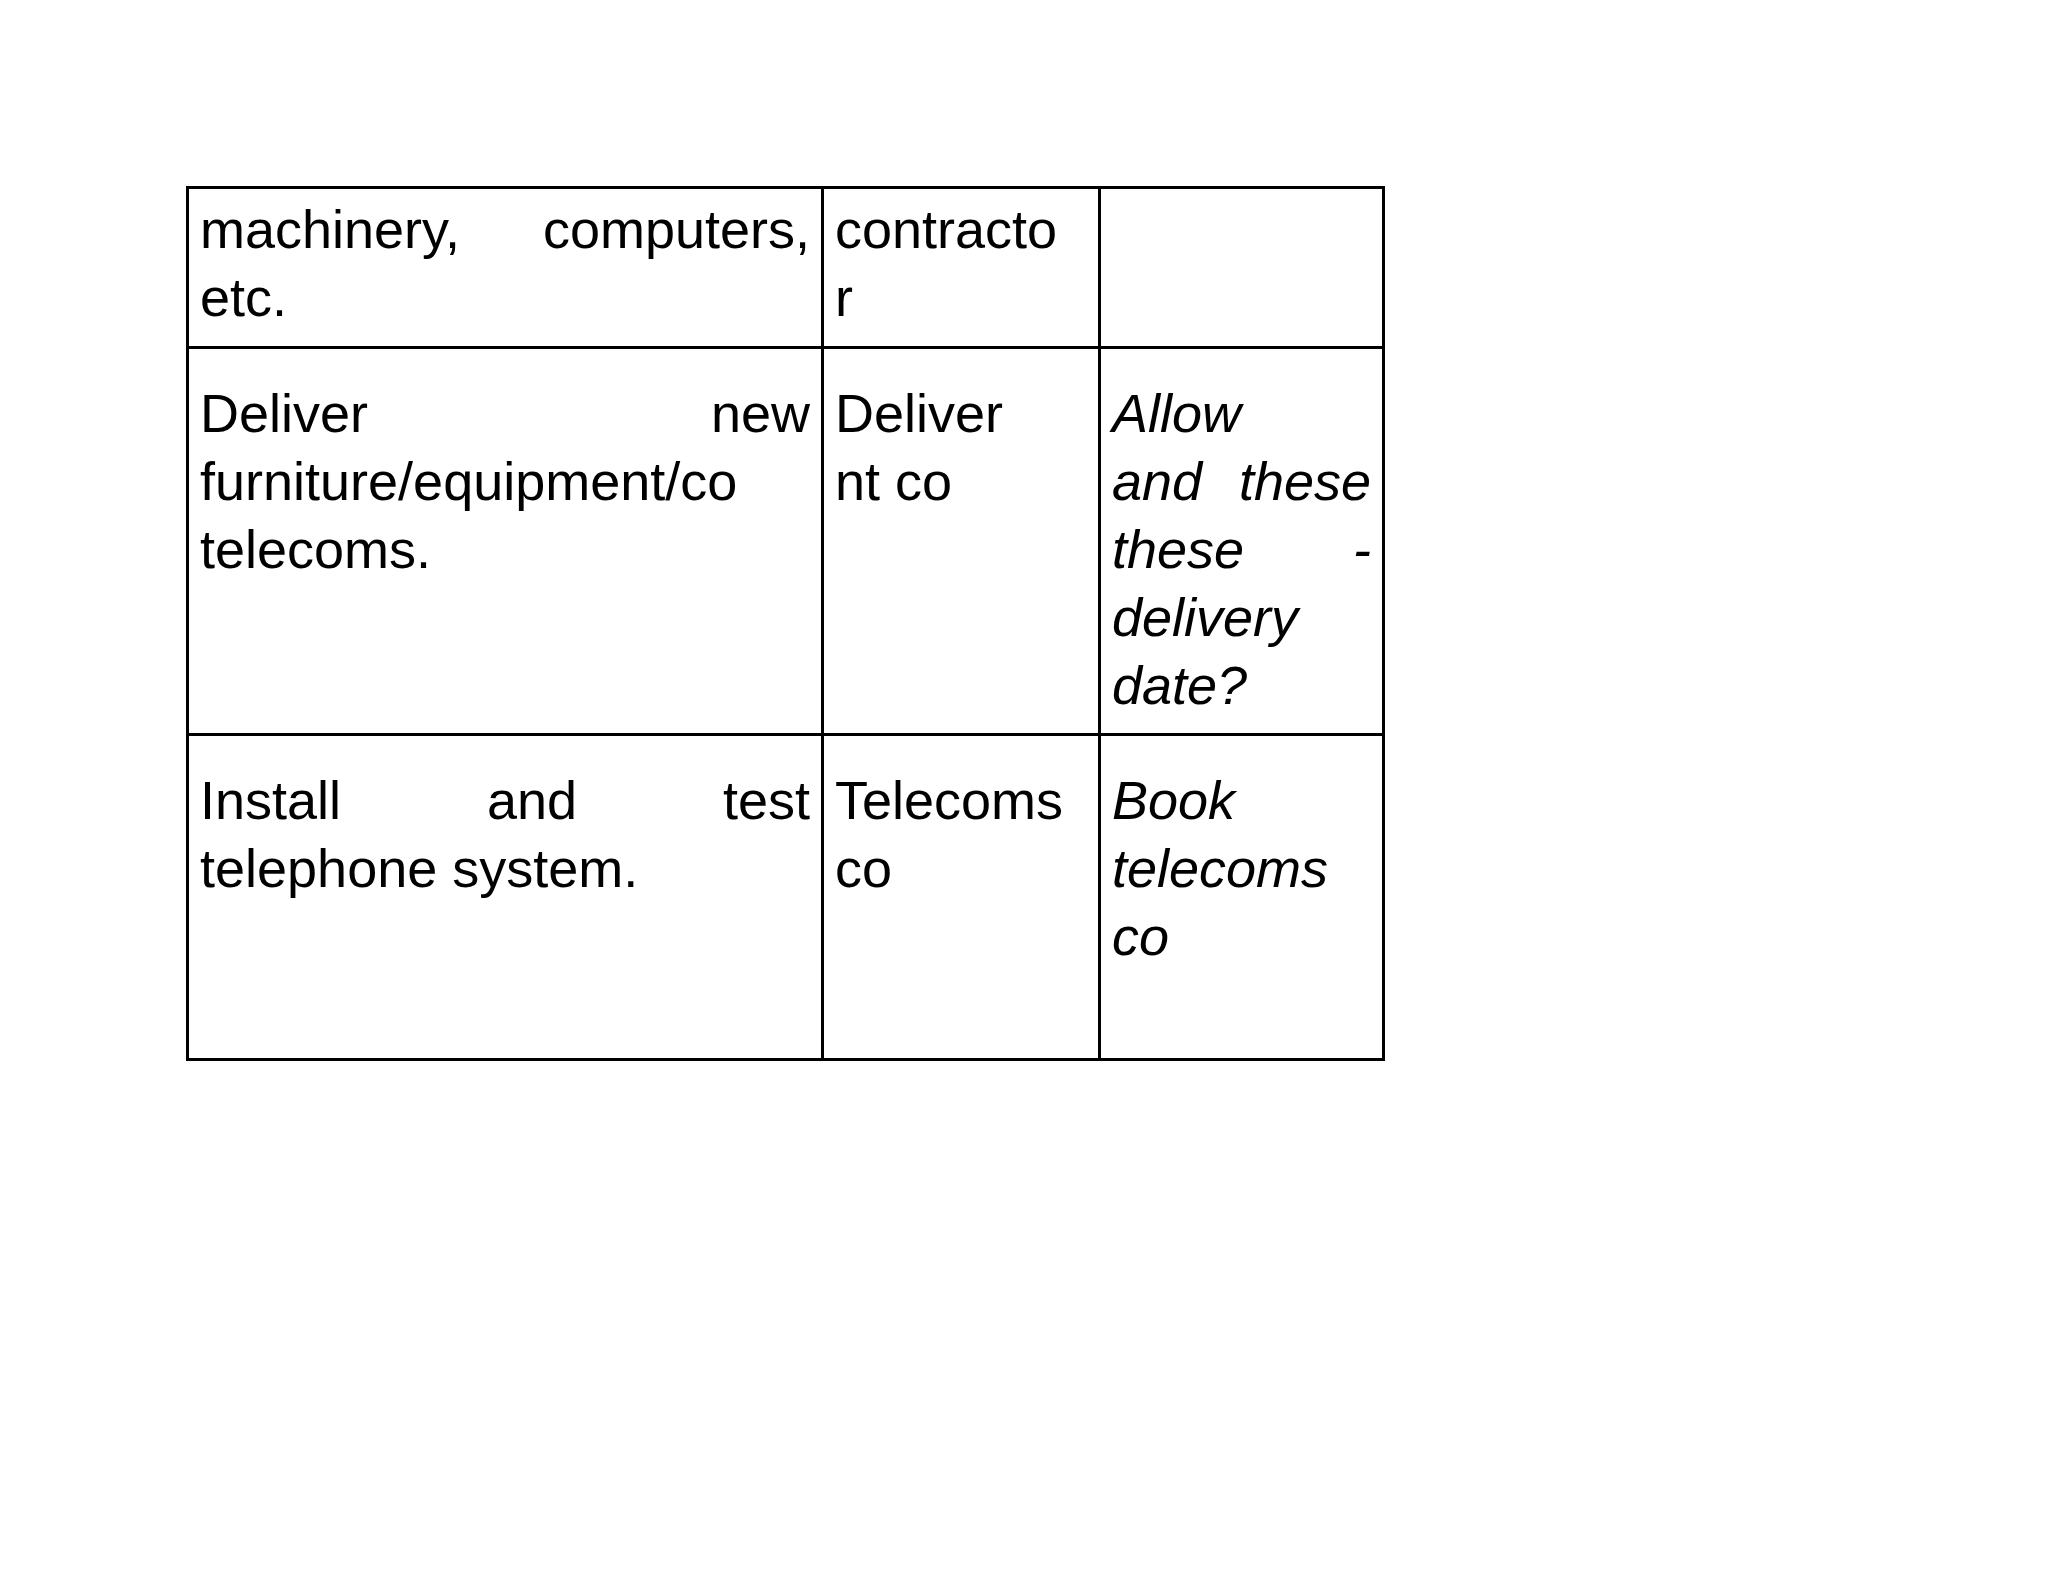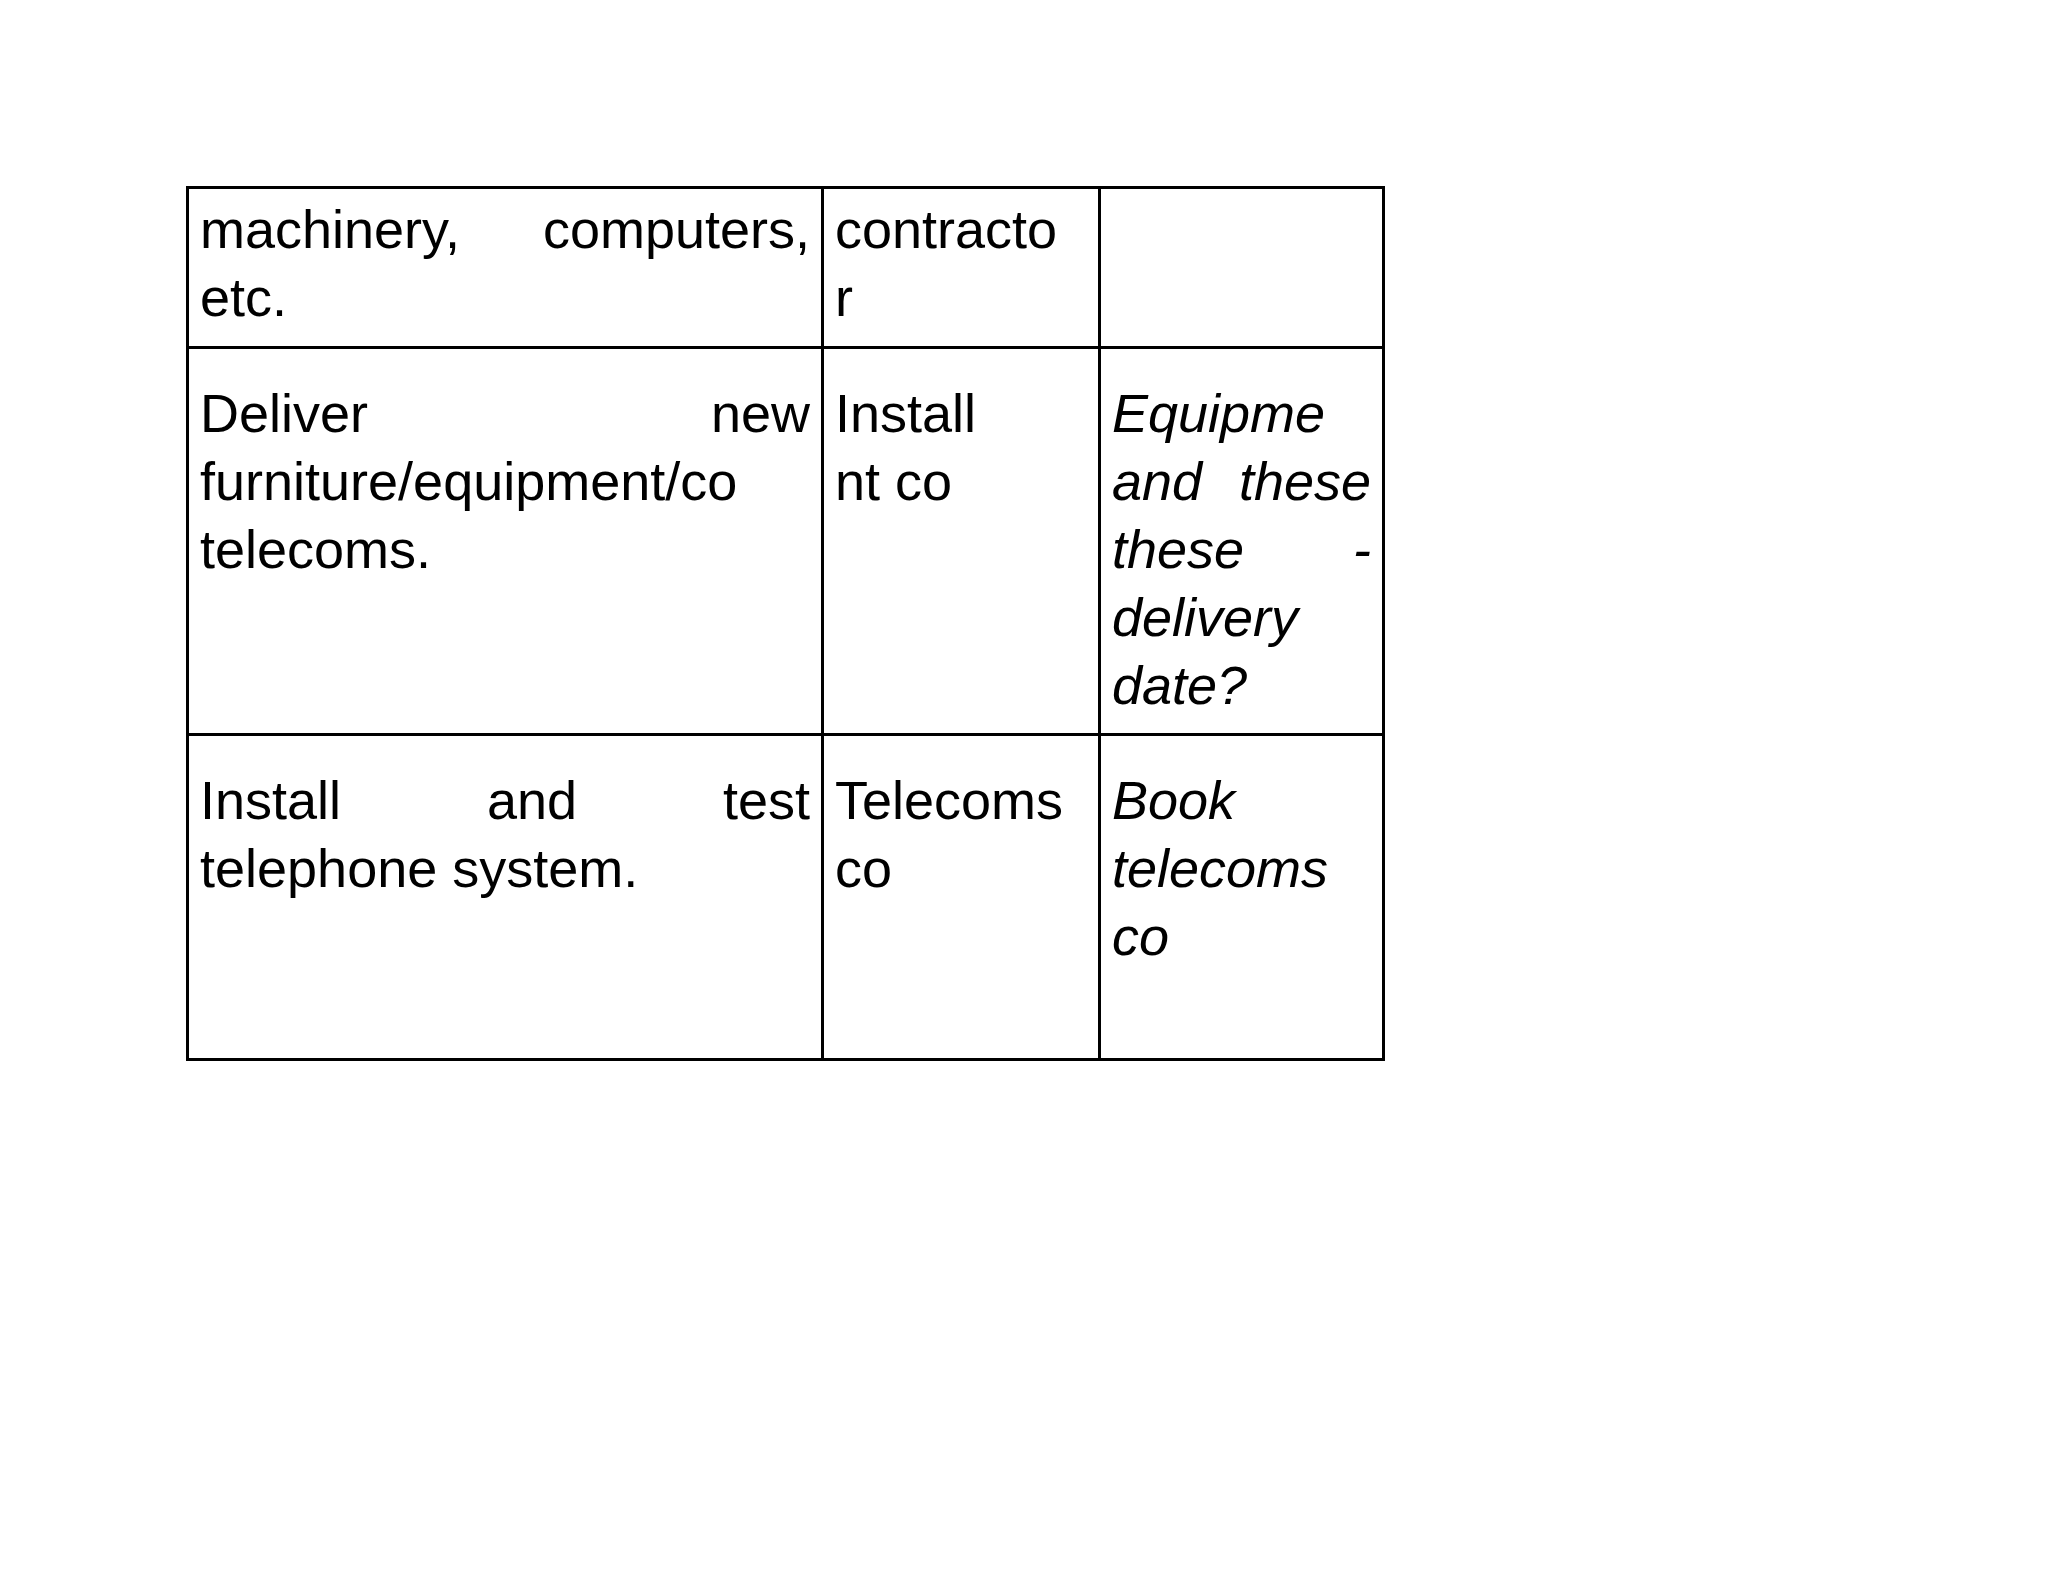--- a/index.html
+++ b/index.html
@@ -82,25 +82,25 @@
           </td>
           <td class="col-notes"></td>
         </tr>
         <tr>
           <td class="col-task">
             <div class="line">Deliver new</div>
             <div class="line">furniture/equipment/co</div>
             <div class="line last">telecoms.</div>
           </td>
           <td class="col-owner">
-            <div class="line">Install</div>
+            <div class="line">Deliver</div>
             <div class="line last">nt co</div>
           </td>
           <td class="col-notes">
-            <div class="line">Equipme</div>
+            <div class="line">Allow</div>
             <div class="line">and these</div>
             <div class="line">these -</div>
             <div class="line">delivery</div>
             <div class="line last">date?</div>
           </td>
         </tr>
         <tr>
           <td class="col-task">
             <div class="line">Install and test</div>
             <div class="line last">telephone system.</div>

